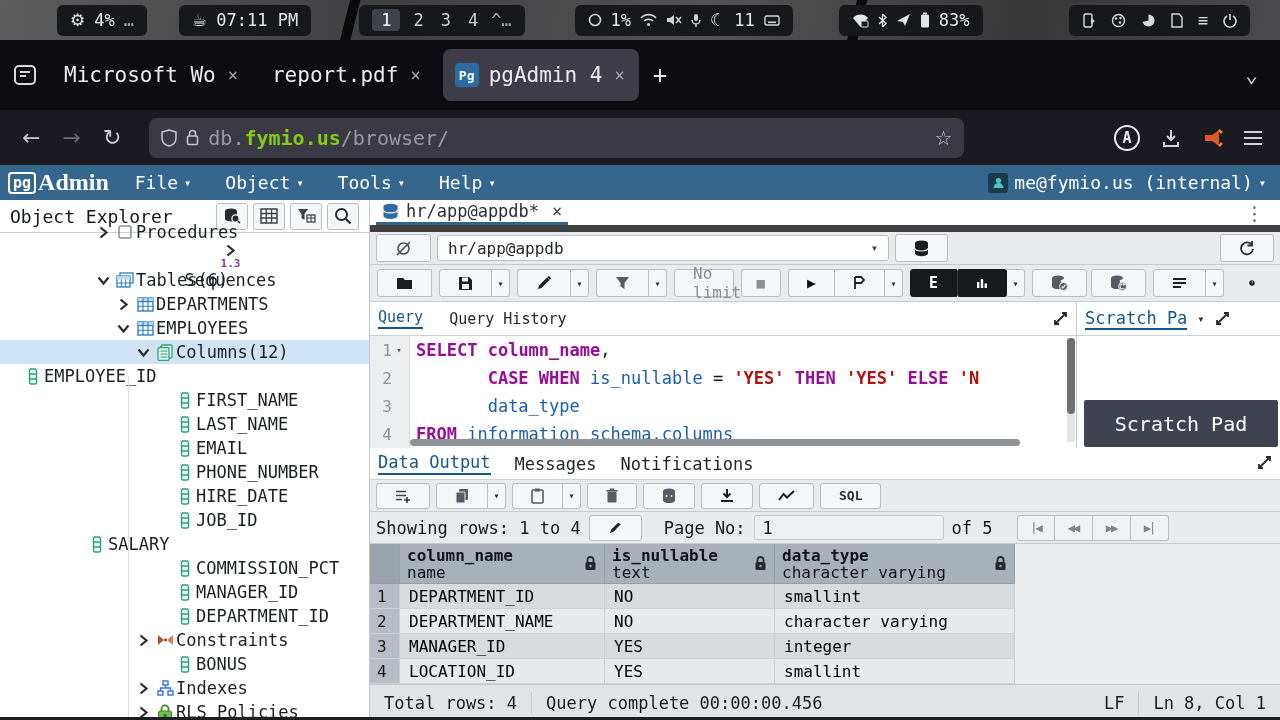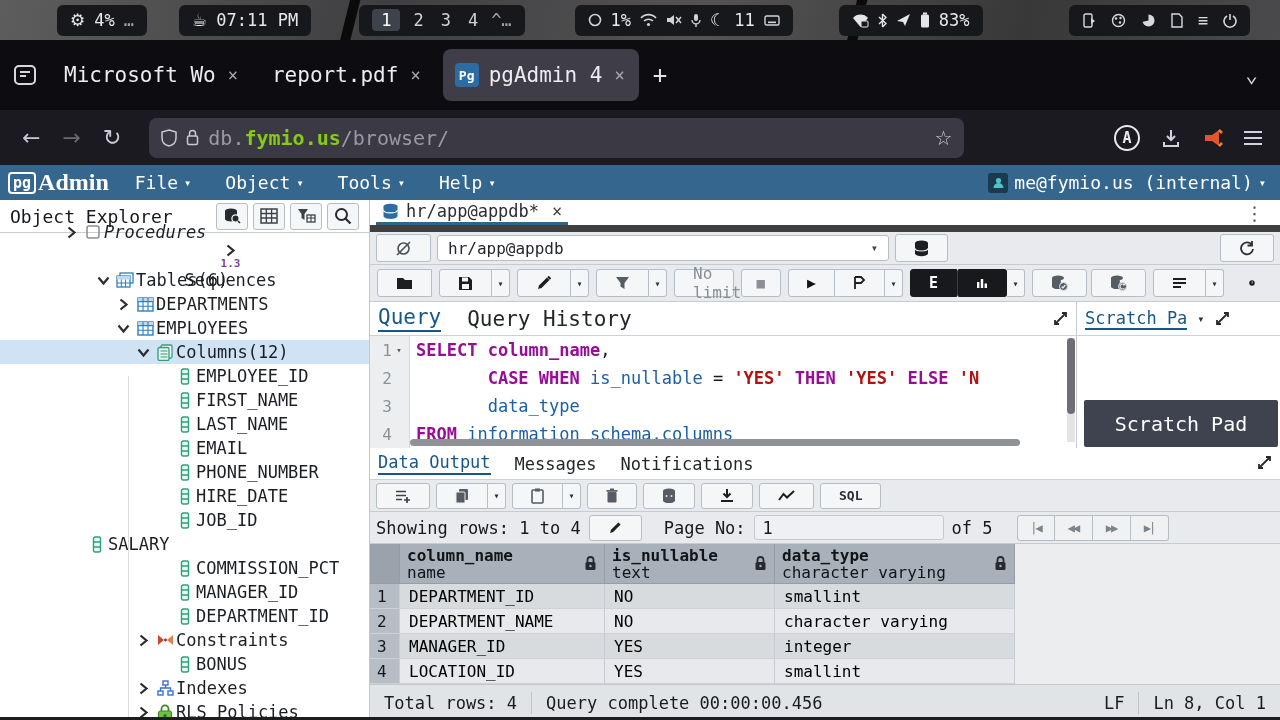--- a/index.html
+++ b/index.html
@@ -76,21 +76,21 @@
   .tbtn.dark { background:#17191c; border-color:#17191c; color:#fff; font-weight:bold; }
   .grp { display:flex; }
   .grp .tbtn:first-child { border-top-right-radius:0; border-bottom-right-radius:0; }
   .grp .tbtn.dd { border-left:none; border-top-left-radius:0; border-bottom-left-radius:0; min-width:18px; padding:0 3px; font-size:10px; }
   .limitbox { width:118px; justify-content:space-between; color:#878f98; font-size:16px; }
   .playglyph { font-size:15px; color:#101214; }
 
   
   .editorzone { position:relative; height:146px; background:#fff; }
   .edleft { position:absolute; left:0; top:0; width:706px; height:100%; }
-  .edtabs { height:34px; display:flex; align-items:center; border-bottom:1px solid #cdd2d7; padding:0 8px; gap:26px; font-size:21px; }
+  .edtabs { height:34px; display:flex; align-items:center; border-bottom:1px solid #cdd2d7; padding:0 8px; gap:26px; font-size:15px; }
   .edtab-active { color:#15578a; border-bottom:2px solid #15578a; padding-bottom:1px; }
   .edtab { color:#22262b; }
   .expand { margin-left:auto; }
   .editor { position:relative; height:112px; overflow:hidden; }
   .sqlline { display:flex; height:28px; align-items:center; }
   .lngut { width:40px; align-self:stretch; background:#eceef0; border-right:1px solid #d8dbde; display:flex; align-items:center; flex-shrink:0; }
   .lnum { width:22px; text-align:right; color:#8a929a; font-size:16px; }
   .fold { width:14px; font-size:9px; color:#555; text-align:center; }
   .code { white-space:pre; font-size:17px; padding-left:6px; }
   .tok-kw { color:#970d97; font-weight:bold; }
@@ -356,21 +356,21 @@
         <div class="iconbtn">
             <svg width="18" height="18" viewBox="0 0 18 18">
               <circle cx="7.5" cy="7.5" r="5.5" fill="none" stroke="#26292d" stroke-width="2"></circle>
               <path d="M11.5 11.5 L16.5 16.5" stroke="#26292d" stroke-width="2.2"></path>
             </svg>
           </div>
       </div>
     </div>
     <div class="tree" id="tree">
         <div class="tguide"></div>
-        <div class="trow" style="padding-left: 60px; margin-top: -13px; font-style: italic;">
+        <div class="trow" style="padding-left: 92px; margin-top: -13px;">
           <span class="tarrow">
             <svg width="11" height="13" viewBox="0 0 11 13">
               <path d="M2.5 1.5 L8.5 6.5 L2.5 11.5" fill="none" stroke="#2b2b2b" stroke-width="2.2"></path>
             </svg>
           </span>
           <span class="ticon">
             <svg width="16" height="16" viewBox="0 0 16 16">
               <rect x="2" y="2" width="12" height="12" rx="2" fill="none" stroke="#8a8f95" stroke-width="1.5"></rect>
             </svg>
           </span>
@@ -441,21 +441,21 @@
           </span>
           <span class="ticon">
             <svg width="16" height="17" viewBox="0 0 16 17">
               <rect x="4" y="1" width="11" height="13" rx="1.5" fill="#fff" stroke="#2aa07a" stroke-width="1.3"></rect>
               <rect x="1" y="3.5" width="11" height="13" rx="1.5" fill="#e9f7f1" stroke="#2aa07a" stroke-width="1.3"></rect>
               <path d="M3.5 7 H10.5 M3.5 10 H10.5 M3.5 13 H10.5" stroke="#2aa07a" stroke-width="1.2"></path>
             </svg>
           </span>
           <span>Columns(12)</span>
         </div>
-        <div class="trow" style="padding-left: 152px;">
+        <div class="trow" style="">
           <span class="tarrow"></span>
           <span class="ticon">
             <svg width="10" height="17" viewBox="0 0 10 17">
               <rect x="1.5" y="1" width="7" height="15" rx="1.5" fill="#eafaf4" stroke="#2aa07a" stroke-width="1.4"></rect>
               <path d="M1.5 6 H8.5 M1.5 11 H8.5" stroke="#2aa07a" stroke-width="1.3"></path>
             </svg>
           </span>
           <span>EMPLOYEE_ID</span>
         </div>
         <div class="trow" style="padding-left: 152px;">

